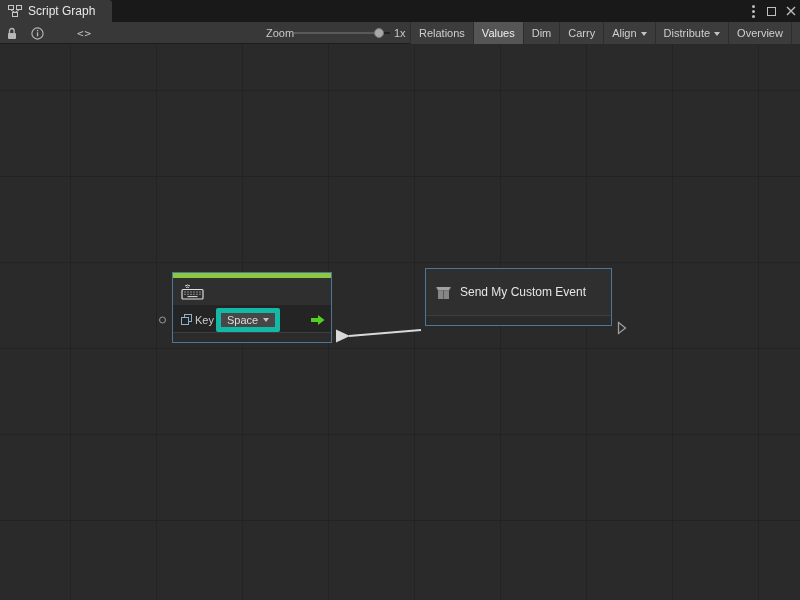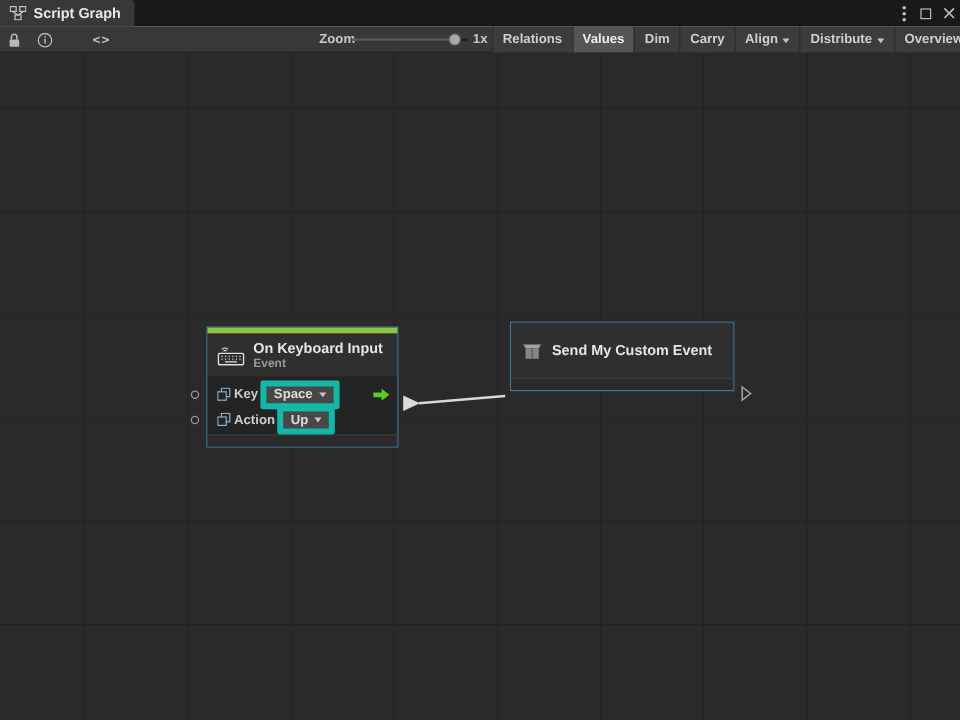--- a/index.html
+++ b/index.html
@@ -1,18 +1,18 @@
 <!DOCTYPE html>
 <html><head>
 <meta charset="utf-8">
 <style>
   * { margin:0; padding:0; box-sizing:border-box; }
   html,body { width:800px; height:600px; overflow:hidden; background:#191919;
     font-family:"Liberation Sans","DejaVu Sans",sans-serif; }
-  .window { position:relative; width:800px; height:600px; background:#e5e5e5;font-weight:bold; }
+  .window { position:relative; width:800px; height:600px; background:#e5e5e5; }
 
   
   .tabbar { position:absolute; left:0; top:0; width:800px; height:22px; background:#191919; }
   .tab { position:absolute; left:0; top:0; height:22px; width:112px; background:#383838;
     display:flex; align-items:center; gap:6px; padding:0 8px; border-top-right-radius:3px; }
   .tab-title { font-size:12px; color:#e8e8e8; white-space:nowrap; }
   .win-controls { position:absolute; right:4px; top:0; height:22px; display:flex; align-items:center; gap:10px; }
   .menu-dots { display:flex; flex-direction:column; gap:2px; padding:2px; cursor:pointer; }
   .menu-dots i { width:3px; height:3px; border-radius:50%; background:#bdbdbd; }
   .max-box { width:9px; height:9px; border:1px solid #bdbdbd; }
@@ -159,55 +159,39 @@
       <div class="node-accent"></div>
       <div class="node-header">
         <svg width="23" height="17" viewBox="0 0 23 17">
           <path d="M4 3 a4 4 0 0 1 5 0" stroke="#dddddd" fill="none" stroke-width="1"></path>
           <path d="M5.2 4.6 a2 2 0 0 1 2.6 0" stroke="#dddddd" fill="none" stroke-width="1"></path>
           <rect x="1" y="6.5" width="21" height="9.5" rx="1" fill="none" stroke="#dddddd" stroke-width="1.2"></rect>
           <path d="M3.5 9 h1 M6.5 9 h1 M9.5 9 h1 M12.5 9 h1 M15.5 9 h1 M18.5 9 h1
                    M3.5 11.3 h1 M6.5 11.3 h1 M9.5 11.3 h1 M12.5 11.3 h1 M15.5 11.3 h1 M18.5 11.3 h1
                    M6.5 13.6 h10" stroke="#dddddd" stroke-width="1"></path>
         </svg>
-        <div>
-          <div class="node-title">On Keyboard Input</div>
-          <div class="node-subtitle">Event</div>
-        </div>
       </div>
       <div class="node-body">
         <div class="port-row">
           <span class="port-circle"></span>
           <svg width="12" height="12" viewBox="0 0 12 12">
             <rect x="3.5" y="0.5" width="7" height="7" fill="none" stroke="#8fb0c9"></rect>
             <rect x="0.5" y="3.5" width="7" height="7" fill="#242424" stroke="#8fb0c9"></rect>
           </svg>
           <span class="port-label">Key</span>
           <span class="dropdown">
             <span>Space</span>
             <span class="caret"></span>
           </span>
           <span class="arrow-out">
             <svg width="14" height="11" viewBox="0 0 14 11">
               <path d="M0 3.5 H7 V0.5 L13.5 5.5 L7 10.5 V7.5 H0 Z" fill="#54cf22"></path>
             </svg>
           </span>
         </div>
-        <div class="port-row">
-          <span class="port-circle"></span>
-          <svg width="12" height="12" viewBox="0 0 12 12">
-            <rect x="3.5" y="0.5" width="7" height="7" fill="none" stroke="#8fb0c9"></rect>
-            <rect x="0.5" y="3.5" width="7" height="7" fill="#242424" stroke="#8fb0c9"></rect>
-          </svg>
-          <span class="port-label">Action</span>
-          <span class="dropdown">
-            <span>Up</span>
-            <span class="caret"></span>
-          </span>
-        </div>
       </div>
       <div class="node-footer"></div>
     </div>
 
     <div class="node" style="left:425px; top:224px; width:187px;">
       <div class="node-header" style="height:46px">
         <svg width="19" height="17" viewBox="0 0 19 17">
           <polygon points="2,3 17,3 15,6.5 4,6.5" fill="#a2a2a2"></polygon>
           <rect x="4" y="6.5" width="11" height="8.5" fill="#868686"></rect>
           <path d="M9.5 6.5 V15" stroke="#5a5a5a" stroke-width="1"></path>

